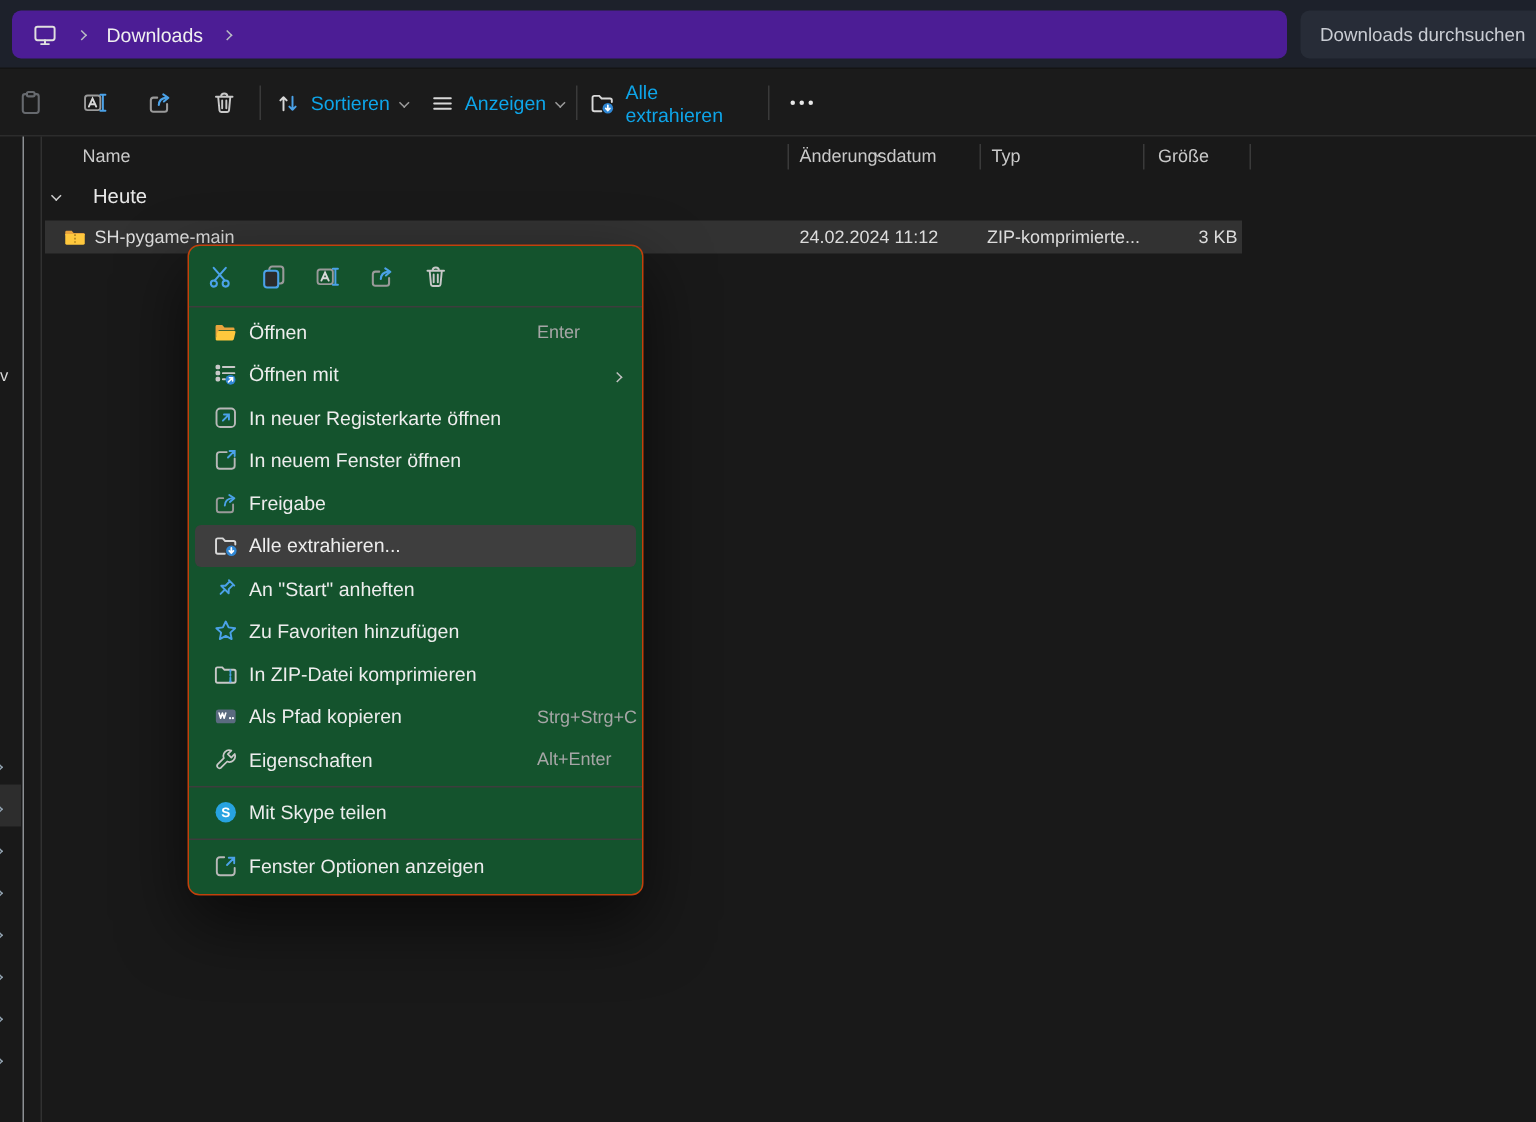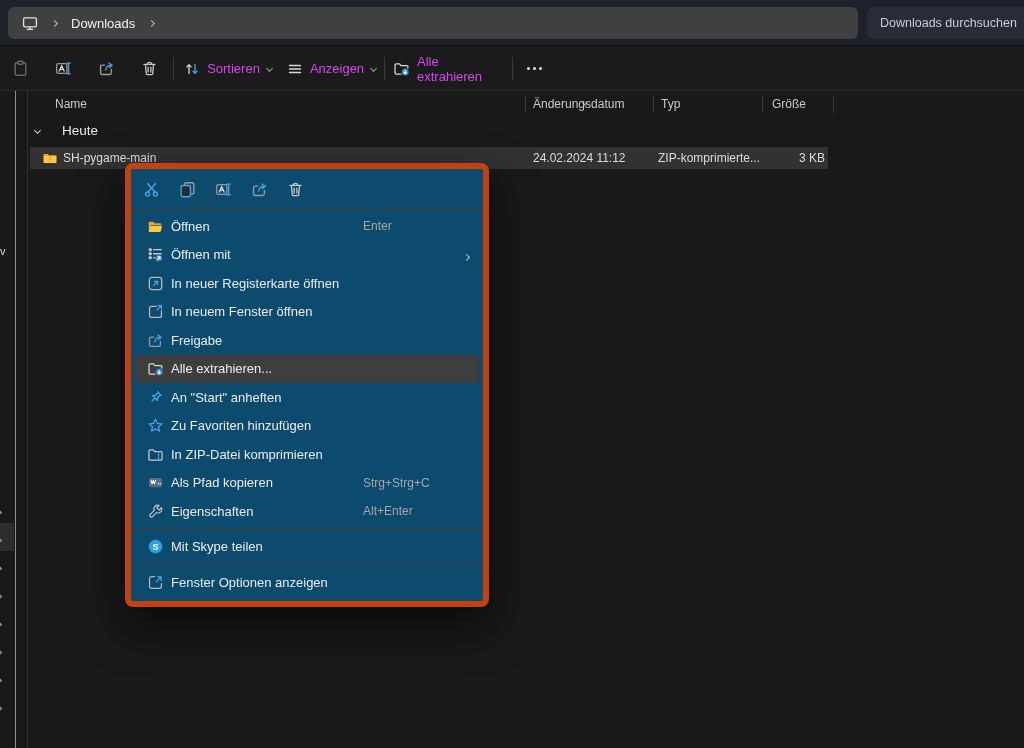--- a/index.html
+++ b/index.html
@@ -7,33 +7,33 @@
   body {
     position:relative; overflow:hidden; background:#191919;
     font-family:"Liberation Sans", sans-serif; color:#e8e8e8;
     -webkit-font-smoothing:antialiased;
   }
   .abs { position:absolute; }
 
   
   .topbar { left:0; top:0; width:1024px; height:46px; background:#1d212b; border-bottom:1px solid #141414; }
   .pill { position:absolute; top:7px; height:32px; border-radius:6px; display:flex; align-items:center; }
-  .address-pill { left:8px; width:850px; background:#404040; padding-left:14px; gap:14px; }
+  .address-pill { left:8px; width:850px; background:#4c1d95; padding-left:14px; gap:14px; }
   .search-pill  { left:867px; width:170px; background:#272c37; padding-left:13px; }
   .crumb { font-size:13px; color:#f0f0f0; }
   .search-text { font-size:12.5px; color:#c9ccd3; }
   .chev { display:inline-block; width:5px; height:5px; border-right:1.3px solid #b9bdc4; border-bottom:1.3px solid #b9bdc4; }
   .chev.r { transform:rotate(-45deg); }
   .chev.d { transform:rotate(45deg); }
 
   
   .toolbar { left:0; top:46px; width:1024px; height:45px; background:#1b1b1b; border-bottom:1px solid #2c2c2c; }
   .tbtn { position:absolute; top:6px; height:33px; display:flex; align-items:center; justify-content:center; border-radius:4px; gap:7px; }
   .tbtn svg { flex:0 0 auto; }
-  .tlabel { font-size:13px; color:#d946ef; }
+  .tlabel { font-size:13px; color:#0ea5e9; }
   .tsep { position:absolute; top:11px; width:1px; height:23px; background:#3a3a3a; }
   .disabled { opacity:.42; }
   .dots { display:flex; gap:3px; }
   .dots i { width:3px; height:3px; border-radius:50%; background:#e8e8e8; }
 
   
   .splitter-bright { left:15px; top:91px; width:1px; height:657px; background:#8c8f93; }
   .splitter-dark   { left:27px; top:91px; width:1px; height:657px; background:#313131; }
   .tree-chev { position:absolute; left:-4px; width:10px; height:10px; color:#93a4b2; }
   .tree-chev .chev { border-color:#93a4b2; border-width:1.6px; width:5px; height:5px; }
@@ -50,21 +50,21 @@
   .group-row { left:35px; top:123px; display:flex; align-items:center; gap:22px; }
   .group-label { font-size:13.5px; color:#e8e8e8; }
   .file-row { left:30px; top:147px; width:798px; height:22px; background:#323232; display:flex; align-items:center; font-size:12px; color:#dcdcdc; }
   .file-icon { position:absolute; left:12px; top:3px; }
   .fname { position:absolute; left:33px; }
   .fdate { position:absolute; left:503px; }
   .ftype { position:absolute; left:628px; }
   .fsize { position:absolute; left:660px; width:135px; text-align:right; }
 
   
-  .menu { left:125px; top:163px; width:364px; background:#0c4a6e; border:6px solid #c2410c;
+  .menu { left:125px; top:163px; width:304px; background:#14532d; border:1px solid #c2410c;
           border-radius:8px; box-shadow:0 18px 45px rgba(0,0,0,.6); overflow:hidden; }
   .quickbar { height:40px; display:flex; align-items:center; padding-left:7px; gap:10px; }
   .qbtn { width:26px; height:26px; display:flex; align-items:center; justify-content:center; border-radius:4px; }
   .menu-sep-top { height:1px; background:#3d3d3d; }
   .menu-items { padding:2px 0 4px 0; }
   .mitem { position:relative; height:28.5px; display:flex; align-items:center; padding-left:16px; }
   .mitem .ic { width:17px; height:17px; margin-right:7px; display:flex; align-items:center; justify-content:center; flex:0 0 auto; }
   .mlabel { font-size:13px; color:#ededed; white-space:nowrap; }
   .mshort { position:absolute; left:232px; font-size:12px; color:#a6a6a6; }
   .msub { position:absolute; right:14px; }

